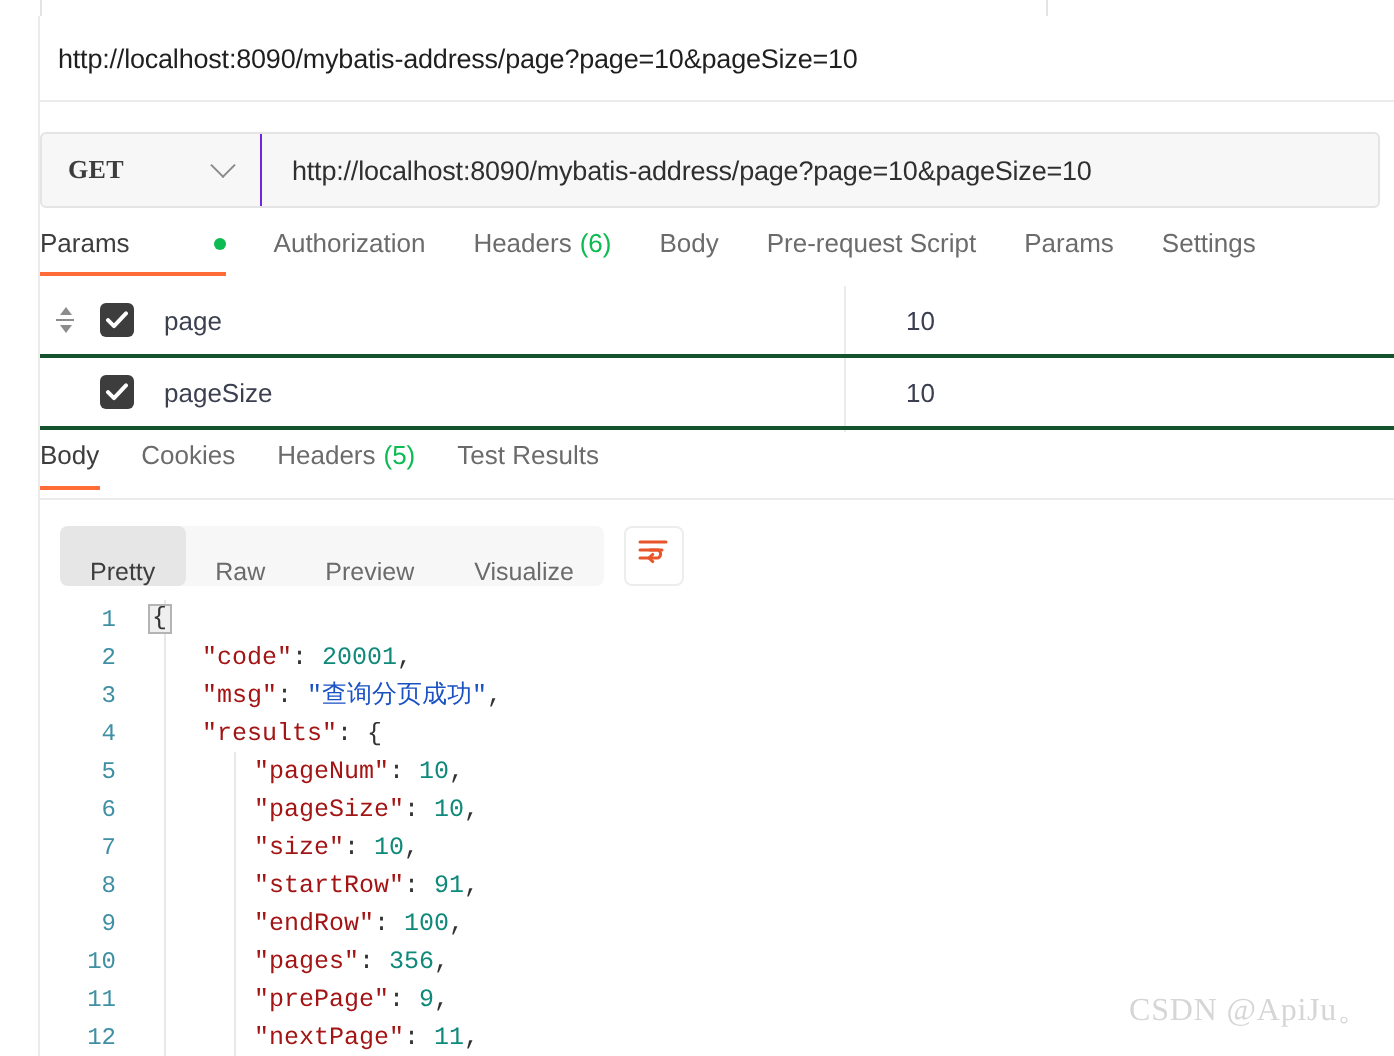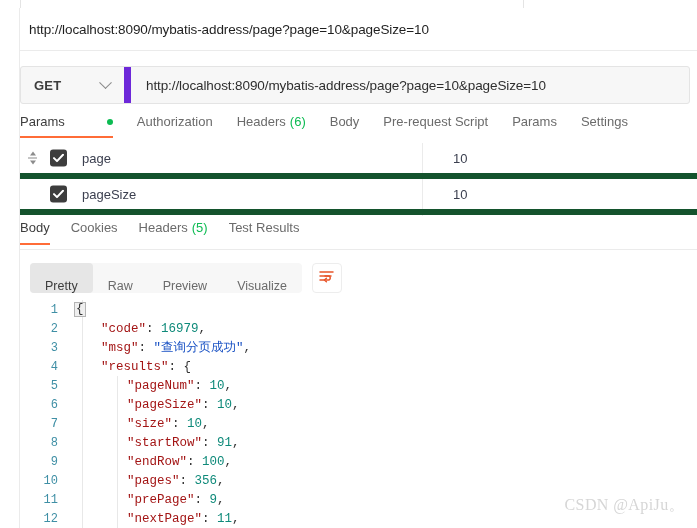--- a/index.html
+++ b/index.html
@@ -33,21 +33,21 @@
   .left-rail { position:absolute; left:19px; top:8px; width:1px; height:520px; background:#ebebeb; }
 
   
   .req-bar {
     position:absolute; left:20px; top:66px; width:670px; height:38px;
     background:#f7f7f7; border:1px solid #e4e4e4; border-radius:3px;
     display:flex; align-items:stretch;
   }
   .method-box {
     width:110px; display:flex; align-items:center; justify-content:space-between;
-    padding:0 14px 0 13px; border-right:7px solid #6d28d9; cursor:pointer;
+    padding:0 14px 0 13px; border-right:1px solid #6d28d9; cursor:pointer;font-family:Liberation Serif, serif;
   }
   .method-label { font-size:13px; color:#3d3d3d; font-weight:600; letter-spacing:0.2px; }
   .chev { width:9px; height:9px; border-right:1.4px solid #8a8a8a; border-bottom:1.4px solid #8a8a8a;
           transform:rotate(45deg) translate(-2px,-2px); }
   .url-input-wrap { flex:1; display:flex; align-items:center; padding-left:15px; }
   .url-input-text { font-size:13.5px; color:#2f2f2f; letter-spacing:-0.1px; white-space:nowrap; }
 
   
   .req-tabs {
     position:absolute; left:20px; top:114px; width:677px; height:30px;
@@ -59,21 +59,21 @@
   }
   .rtab.active { color:#3d3d3d;gap:36px; }
   .rtab.active::after {
     content:""; position:absolute; left:0; right:0; bottom:0; height:2.5px; background:#ff6c37;
   }
   .green-dot { width:6px; height:6px; border-radius:50%; background:#0cbb52; margin-left:6px; display:inline-block; }
   .count-green { color:#0cbb52; margin-left:4px; }
 
   
   .ptable { position:absolute; left:20px; top:143px; width:677px; height:73px; overflow:hidden; }
-  .prow { position:relative; height:36px; border-bottom:6px solid #14532d; display:flex; align-items:center; }
+  .prow { position:relative; height:36px; border-bottom:2px solid #14532d; display:flex; align-items:center; }
   .prow.partial { height:14px; border-bottom:none; }
   .drag-handle {
     position:absolute; left:6px; top:50%; transform:translateY(-50%);
     width:13px; height:15px; display:flex; flex-direction:column;
     align-items:center; justify-content:center; cursor:grab;
   }
   .drag-handle .ar { width:0;height:0;border-left:3.5px solid transparent;border-right:3.5px solid transparent; }
   .drag-handle .up { border-bottom:4px solid #8c8c8c; }
   .drag-handle .dn { border-top:4px solid #8c8c8c; margin-top:1px; }
   .drag-handle .bar { width:9px;height:1px;background:#8c8c8c;margin:1.5px 0; }
@@ -265,21 +265,21 @@
   <div class="code-area">
     <div class="g1"></div>
     <div class="g2"></div>
     <div id="code-lines">
         <div class="code-line">
           <span class="lnum">1</span>
           <span class="code-text" style="padding-left: 13px;"><span class="brace-box">{</span></span>
         </div>
         <div class="code-line">
           <span class="lnum">2</span>
-          <span class="code-text" style="padding-left: 39px;"><span class="k">"code"</span><span class="p">: </span><span class="n">16979</span><span class="p">,</span></span>
+          <span class="code-text" style="padding-left: 39px;"><span class="k">"code"</span><span class="p">: </span><span class="n">20001</span><span class="p">,</span></span>
         </div>
         <div class="code-line">
           <span class="lnum">3</span>
           <span class="code-text" style="padding-left: 39px;"><span class="k">"msg"</span><span class="p">: </span><span class="s">"查询分页成功"</span><span class="p">,</span></span>
         </div>
         <div class="code-line">
           <span class="lnum">4</span>
           <span class="code-text" style="padding-left: 39px;"><span class="k">"results"</span><span class="p">: {</span></span>
         </div>
         <div class="code-line">

